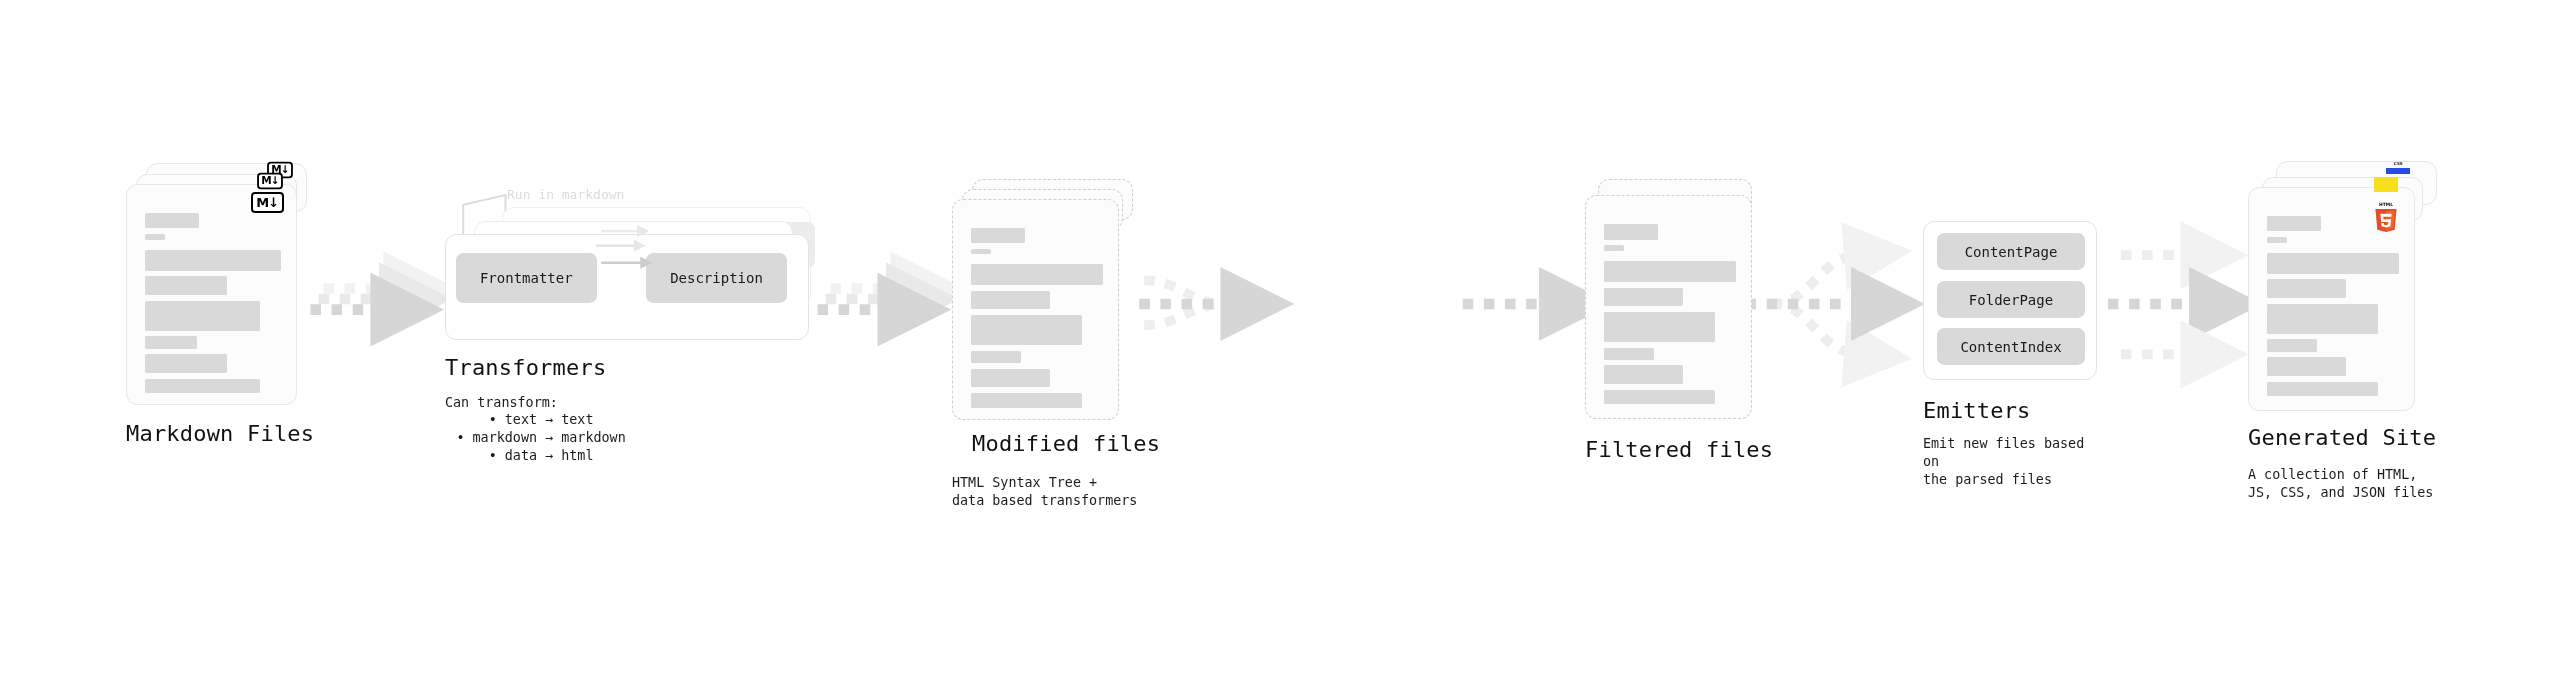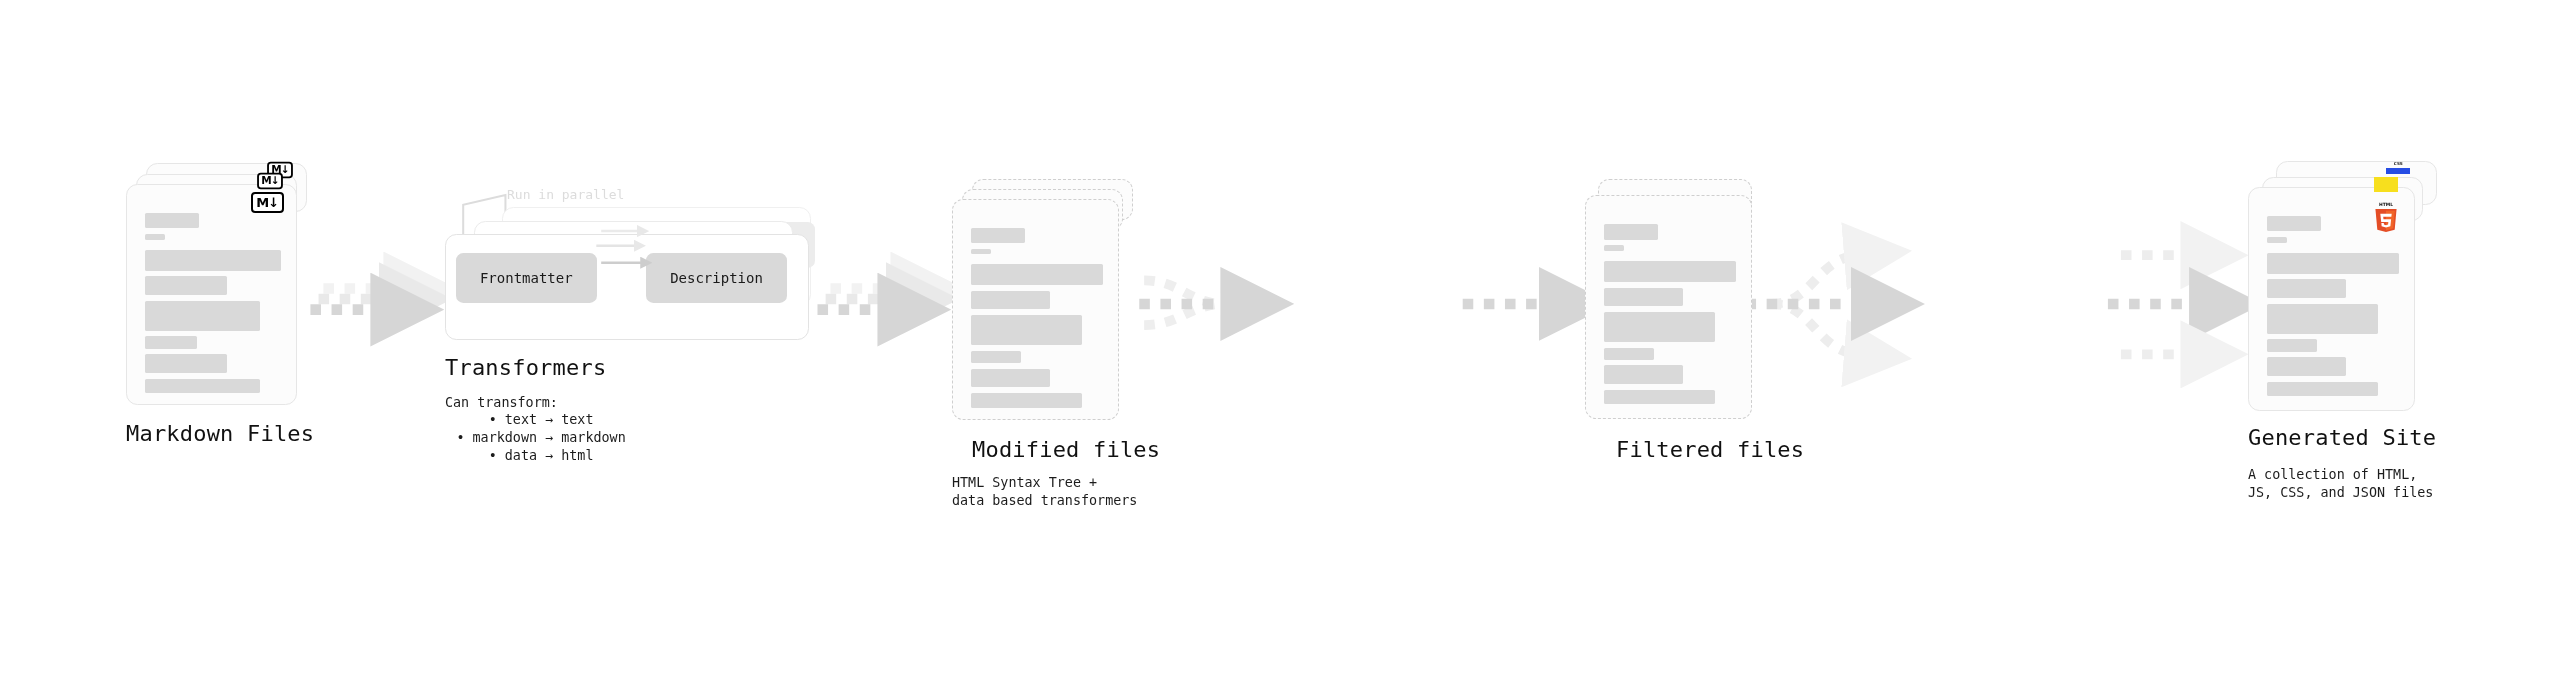--- a/index.html
+++ b/index.html
@@ -244,21 +244,21 @@
       <line x1="2610" y1="436" x2="2700" y2="436" stroke="#ededed" stroke-width="12" stroke-dasharray="13 13" marker-end="url(#hd-f2)"></line>
     </g>
 
     <g>
       <path d="M570,300 L570,252 L622,240 L622,268" fill="none" stroke="#dcdcdc" stroke-width="2.5" stroke-linecap="square"></path>
     </g>
   </svg>
 
   <div class="stage" style="left:445px; top:192px; width:423px; height:244px;">
 
-    <div class="annot" style="left:62px; top:-4.9px;">Run in parallel</div>
+    <div class="annot" style="left:62px; top:-4.9px;">Run in markdown</div>
 
     <div class="pbox" style="left:57px; top:14.6px; width:309px; height:99px; border-color:#f0f0f0;">
       <div class="chip ghost2" style="left:39px; top:14.6px; width:114px; height:46px;"></div>
       <div class="chip ghost2" style="left:198px; top:14.6px; width:114px; height:46px;"></div>
     </div>
 
     <div class="pbox" style="left:29px; top:29px; width:319px; height:99px; border-color:#ebebeb;">
       <div class="chip ghost1" style="left:24.4px; top:14.6px; width:122px; height:49px;"></div>
       <div class="chip ghost1" style="left:200px; top:14.6px; width:122px; height:49px;"></div>
     </div>
@@ -303,21 +303,21 @@
           <div class="ln" style="width:19.5px;height:5.7px;margin-bottom:9.8px;"></div>
           <div class="ln" style="width:100%;height:21px;"></div>
           <div class="ln" style="width:60%;height:18.7px;"></div>
           <div class="ln" style="width:84%;height:30px;"></div>
           <div class="ln" style="width:38%;height:12.2px;"></div>
           <div class="ln" style="width:60%;height:18.7px;"></div>
           <div class="ln" style="width:84%;height:14.6px;"></div>
         </div>
       </div>
     </div>
-    <div class="title" style="left:0px; top:258px;padding-left:20px;">Modified files</div>
+    <div class="title" style="left:0px; top:252px;padding-left:20px;">Modified files</div>
     <div class="subtitle" style="left:0px; top:295px;">HTML Syntax Tree +
 data based transformers</div>
   </div>
 
 
   <div class="stage" style="left:1585px; top:179px;">
     <div class="card-stack" style="width:187px;height:236px;">
       <div class="card dashed" style="left:13px; top:0px; width:154px; height:36px;"></div>
       <div class="card dashed" style="left:0px; top:16.3px; width:167px; height:224px;">
         <div class="card-lines">
@@ -325,23 +325,33 @@
           <div class="ln" style="width:19.5px;height:5.7px;margin-bottom:9.8px;"></div>
           <div class="ln" style="width:100%;height:21px;"></div>
           <div class="ln" style="width:60%;height:18.7px;"></div>
           <div class="ln" style="width:84%;height:30px;"></div>
           <div class="ln" style="width:38%;height:12.2px;"></div>
           <div class="ln" style="width:60%;height:18.7px;"></div>
           <div class="ln" style="width:84%;height:14.6px;"></div>
         </div>
       </div>
     </div>
-    <div class="title" style="left:0px; top:258px;margin-left:31px;">Filtered files</div>
-  </div>
-
+    <div class="title" style="left:0px; top:258px;">Filtered files</div>
+  </div>
+
+  <div class="stage" style="left:1923px; top:221px;">
+    <div class="pbox" style="position:relative; left:0; top:0; width:174px; height:159px;">
+      <div class="chip" style="left:13px; top:11.4px; width:148px; height:37px;">ContentPage</div>
+      <div class="chip" style="left:13px; top:59px; width:148px; height:37px;">FolderPage</div>
+      <div class="chip" style="left:13px; top:106px; width:148px; height:37px;">ContentIndex</div>
+    </div>
+    <div class="title" style="left:0px; top:177px;">Emitters</div>
+    <div class="subtitle" style="left:0px; top:214px;">Emit new files based on
+the parsed files</div>
+  </div>
 
   <div class="stage" style="left:2248px; top:161px;">
     <div class="card-stack" style="width:195px;height:244px;">
       <div class="card" style="left:28px; top:0px;  width:161px; height:44px;"></div>
       <div class="card" style="left:14px; top:16.3px; width:161px; height:44px;"></div>
       <div class="card" style="left:0px;  top:26px; width:167px; height:224px;">
         <div class="card-lines">
           <div class="ln" style="width:54px;height:15.4px;"></div>
           <div class="ln" style="width:19.5px;height:5.7px;margin-bottom:9.8px;"></div>
           <div class="ln" style="width:100%;height:21px;"></div>

